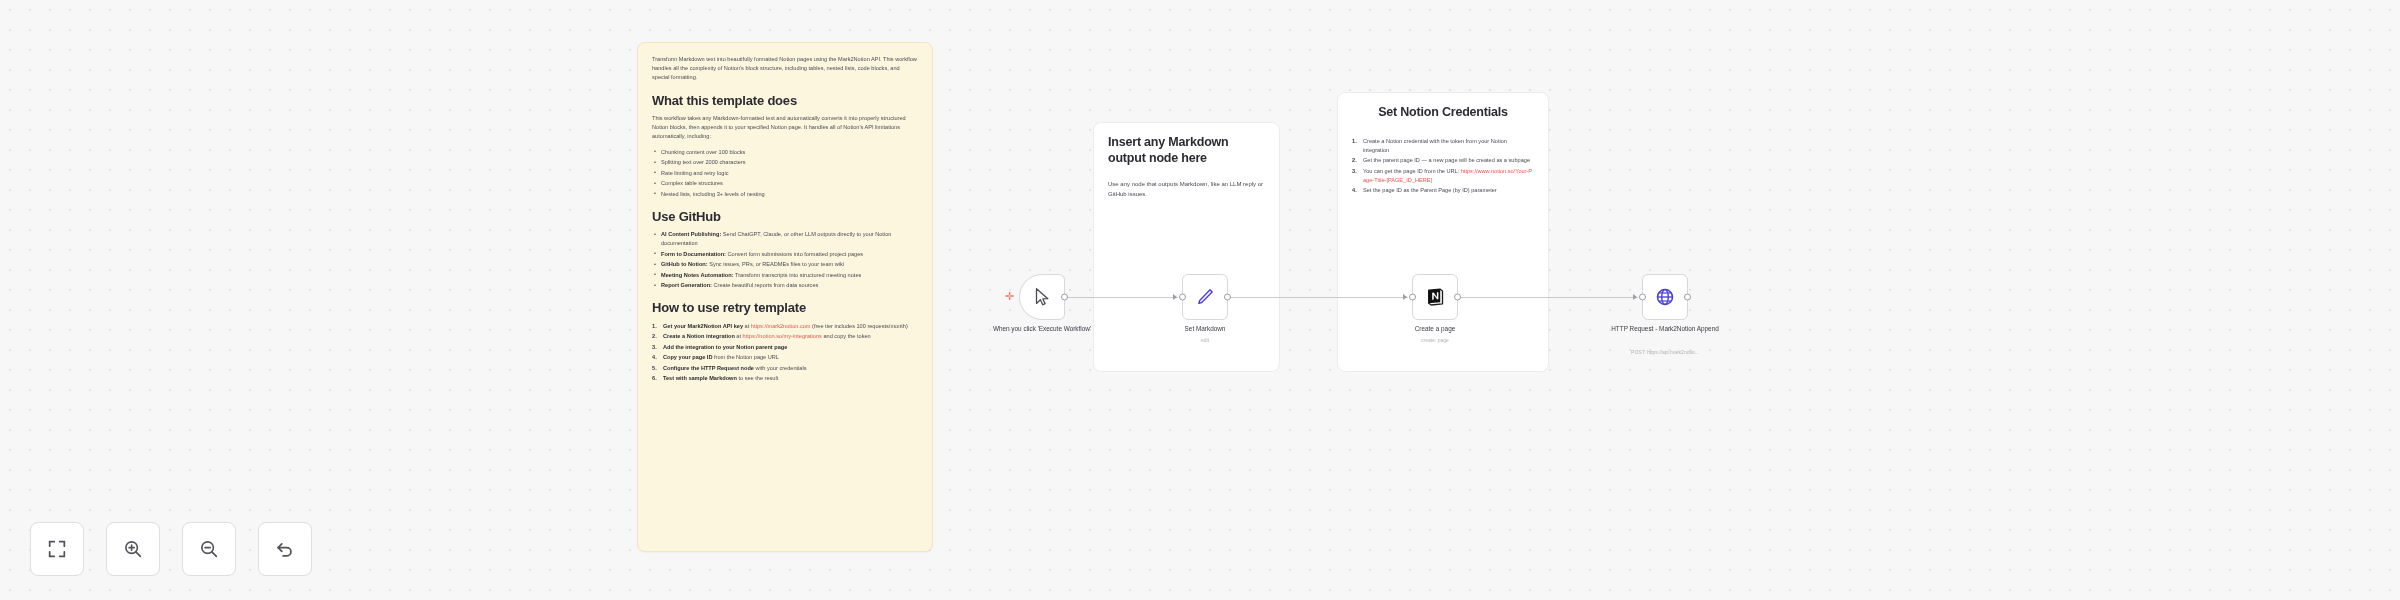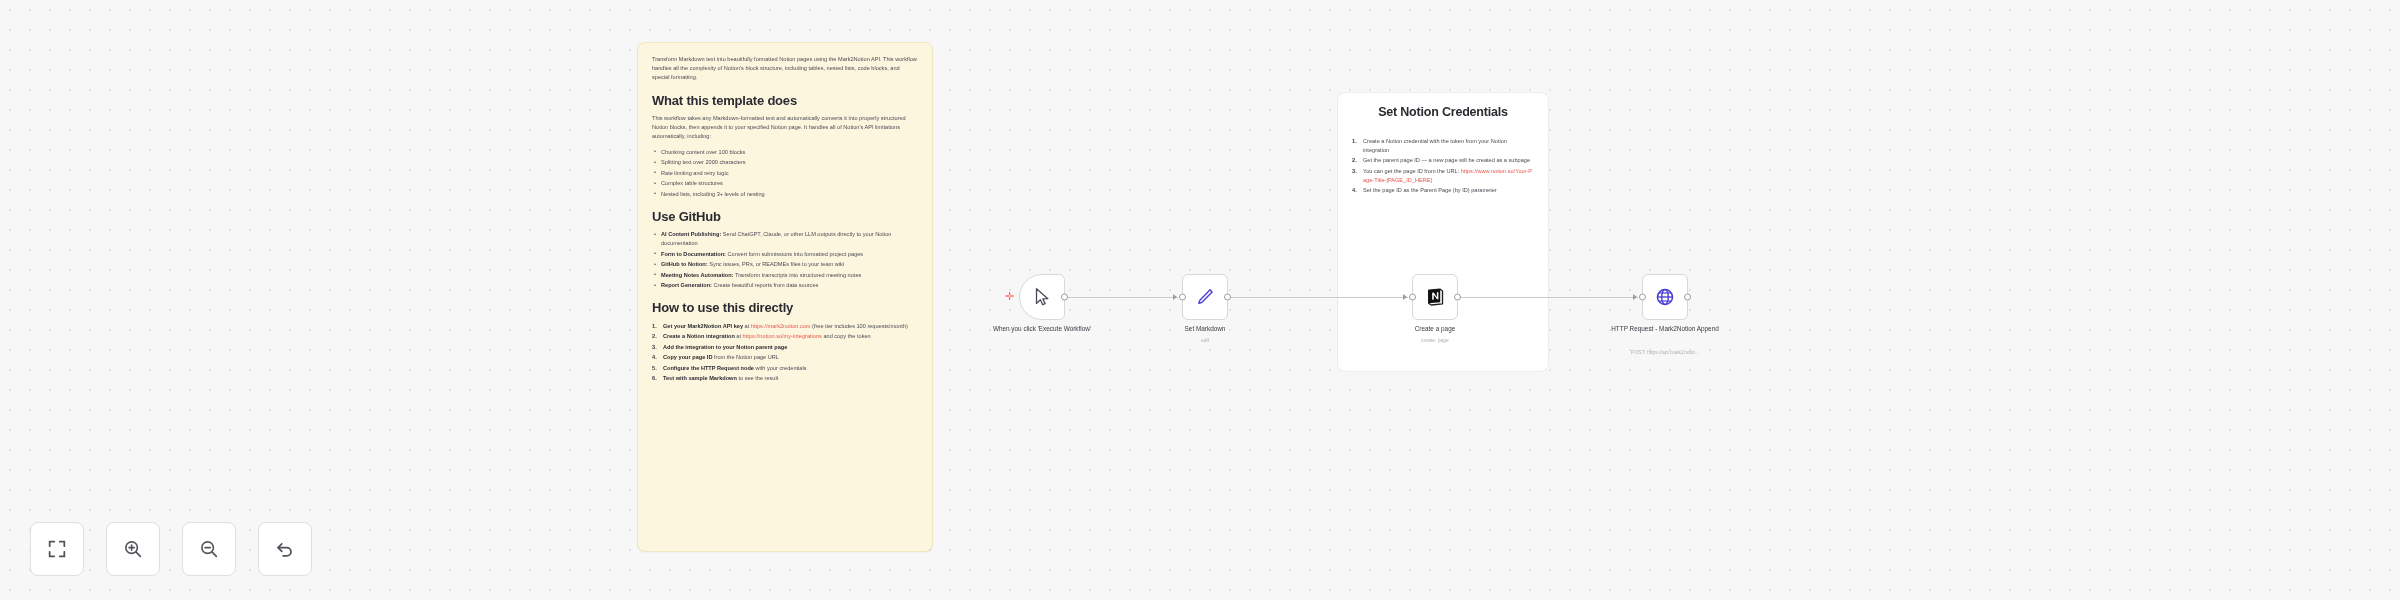--- a/index.html
+++ b/index.html
@@ -202,32 +202,38 @@
 
       <h2 class="note-h2">Use GitHub</h2>
       <ul class="note-list bulleted" id="use-cases">
           <li><span class="b">AI Content Publishing:</span> Send ChatGPT, Claude, or other LLM outputs directly to your Notion documentation</li>
           <li><span class="b">Form to Documentation:</span> Convert form submissions into formatted project pages</li>
           <li><span class="b">GitHub to Notion:</span> Sync issues, PRs, or READMEs files to your team wiki</li>
           <li><span class="b">Meeting Notes Automation:</span> Transform transcripts into structured meeting notes</li>
           <li><span class="b">Report Generation:</span> Create beautiful reports from data sources</li>
         </ul>
 
-      <h2 class="note-h2">How to use this directly</h2>
+      <h2 class="note-h2">How to use retry template</h2>
       <ol class="note-list numbered" id="how-steps">
           <li><span class="b">Get your Mark2Notion API key</span> at <span class="lnk">https://mark2notion.com</span> (free tier includes 100 requests/month)</li>
           <li><span class="b">Create a Notion integration</span> at <span class="lnk">https://notion.so/my-integrations</span> and copy the token</li>
           <li><span class="b">Add the integration to your Notion parent page</span></li>
           <li><span class="b">Copy your page ID</span> from the Notion page URL</li>
           <li><span class="b">Configure the HTTP Request node</span> with your credentials</li>
           <li><span class="b">Test with sample Markdown</span> to see the result</li>
         </ol>
     </div>
   </div>
 
+  <div class="sticky sticky-white" style="left:1093px; top:122px; width:187px; height:250px;">
+    <div class="sticky-inner">
+      <h2 class="note-h2">Insert any Markdown output node here</h2>
+      <p class="note-p" style="margin-top:14px;">Use any node that outputs Markdown, like an LLM reply or GitHub issues.</p>
+    </div>
+  </div>
 
   <div class="sticky sticky-white" style="left:1337px; top:92px; width:212px; height:280px;">
     <div class="sticky-inner">
       <h2 class="note-h2" style="text-align:center;">Set Notion Credentials</h2>
       <ol class="note-list numbered" id="notion-creds-steps" style="margin-top:16px;">
           <li>Create a Notion credential with the token from your Notion integration</li>
           <li>Get the parent page ID — a new page will be created as a subpage</li>
           <li>You can get the page ID from the URL: <span class="lnk">https://www.notion.so/Your-Page-Title-[PAGE_ID_HERE]</span></li>
           <li>Set the page ID as the Parent Page (by ID) parameter</li>
         </ol>

